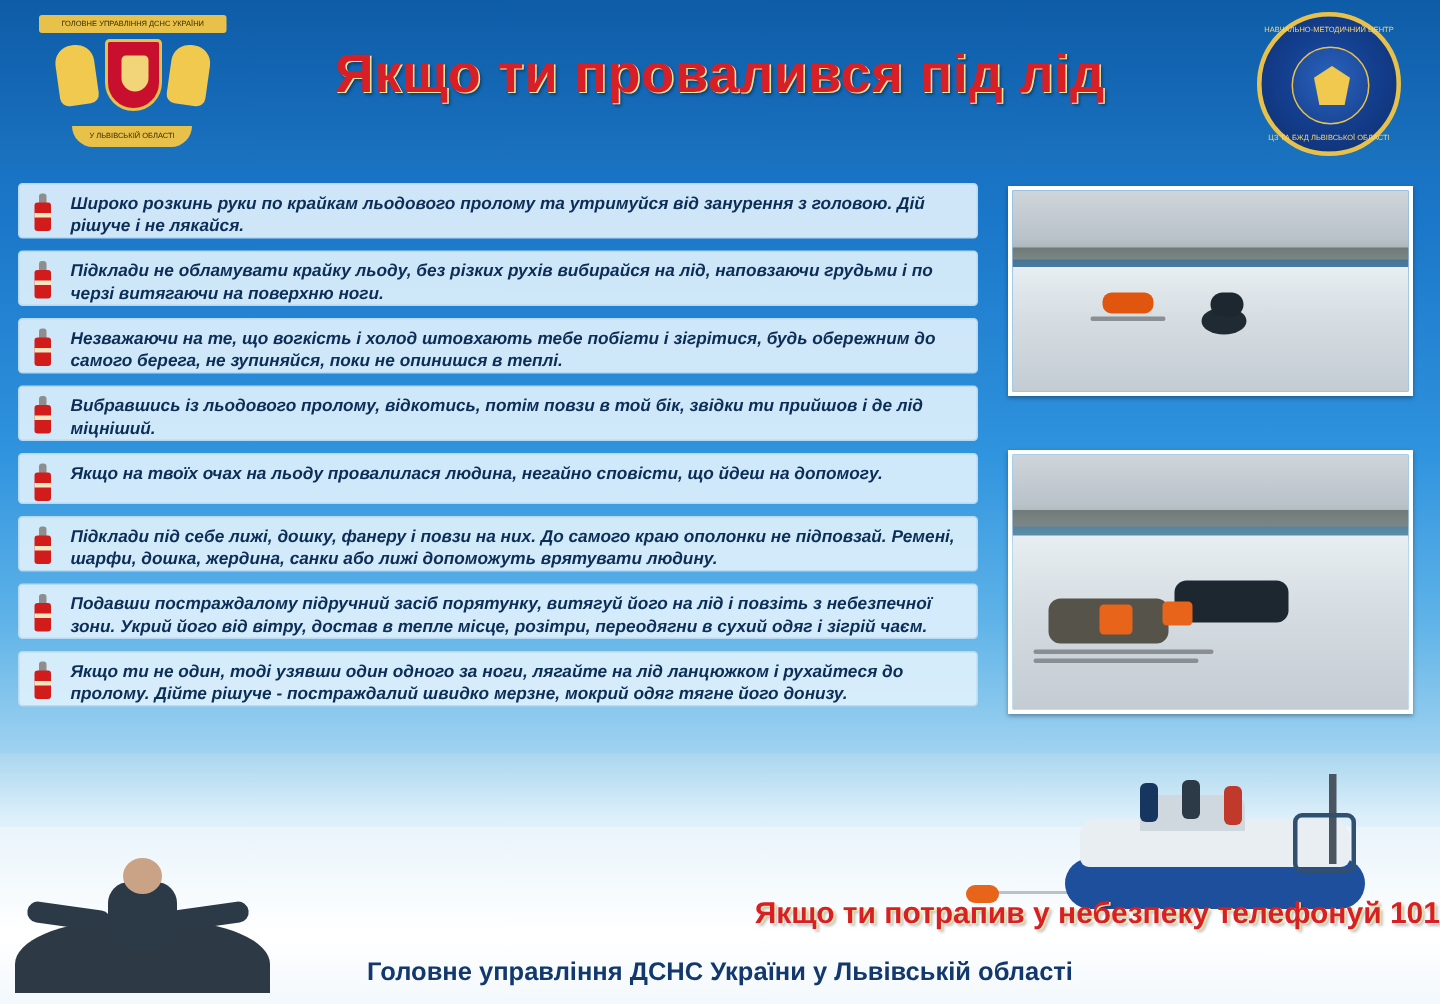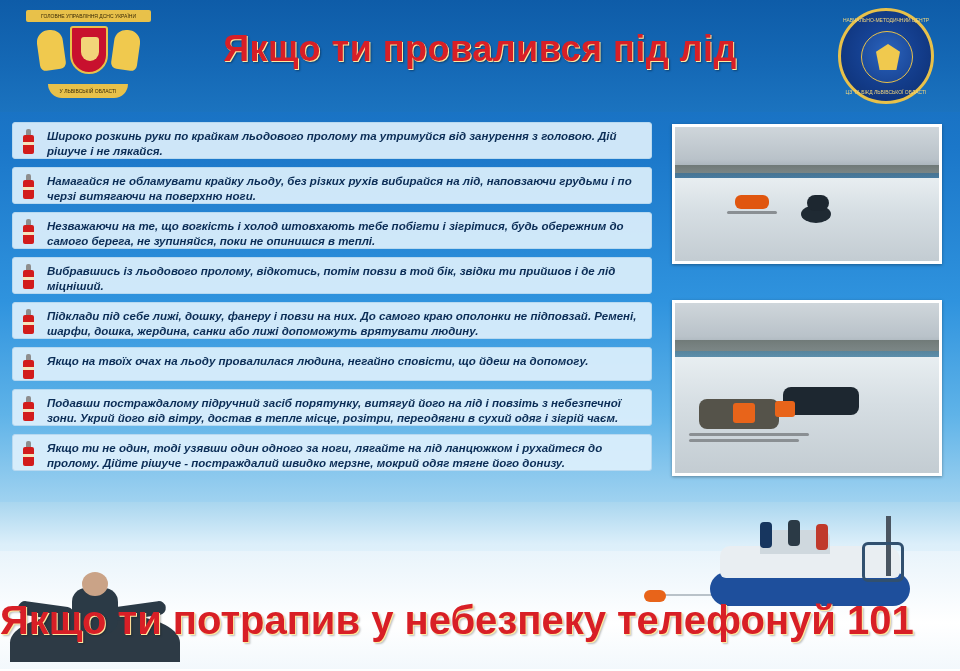--- a/index.html
+++ b/index.html
@@ -289,22 +289,22 @@
     background: #e8641a; border-radius: 6px;
   }
   .rope {
     position: absolute; left: 50px; top: 78px; width: 62px; height: 2px;
     background: #b9c2c9;
   }
 
   .bottom-title {
     position: absolute;
     left: 0; top: 96px; width: 960px;
-    text-align: left;
-    font-size: 40px; font-weight: bold;
+    text-align: right;
+    font-size: 20px; font-weight: bold;
     color: #d81f26;
     text-shadow: 1px 1px 0 #ffe9a0, 2px 2px 2px rgba(0,0,0,0.25);
   }
   .bottom-sub {
     position: absolute;
     left: 0; top: 136px; width: 960px;
     text-align: center;
     font-size: 17px; font-weight: bold;
     color: #12386d;
   }
@@ -347,21 +347,21 @@
         </span>
         <span class="text">Широко розкинь руки по крайкам льодового пролому та утримуйся від занурення з головою. Дій рішуче і не лякайся.</span>
       </div>
 
       <div class="tip">
         <span class="flame-icon">
           <span class="cap"></span>
             <span class="body"></span>
             <span class="band"></span>
         </span>
-        <span class="text">Намагайся не обламувати крайку льоду, без різких рухів вибирайся на лід, наповзаючи грудьми і по черзі витягаючи на поверхню ноги.</span>
+        <span class="text">Підклади не обламувати крайку льоду, без різких рухів вибирайся на лід, наповзаючи грудьми і по черзі витягаючи на поверхню ноги.</span>
       </div>
 
       <div class="tip">
         <span class="flame-icon">
           <span class="cap"></span>
             <span class="body"></span>
             <span class="band"></span>
         </span>
         <span class="text">Незважаючи на те, що вогкість і холод штовхають тебе побігти і зігрітися, будь обережним до самого берега, не зупиняйся, поки не опинишся в теплі.</span>
       </div>
@@ -374,30 +374,30 @@
         </span>
         <span class="text">Вибравшись із льодового пролому, відкотись, потім повзи в той бік, звідки ти прийшов і де лід міцніший.</span>
       </div>
 
       <div class="tip">
         <span class="flame-icon">
           <span class="cap"></span>
             <span class="body"></span>
             <span class="band"></span>
         </span>
+        <span class="text">Якщо на твоїх очах на льоду провалилася людина, негайно сповісти, що йдеш на допомогу.</span>
+      </div>
+
+      <div class="tip">
+        <span class="flame-icon">
+          <span class="cap"></span>
+            <span class="body"></span>
+            <span class="band"></span>
+        </span>
         <span class="text">Підклади під себе лижі, дошку, фанеру і повзи на них. До самого краю ополонки не підповзай. Ремені, шарфи, дошка, жердина, санки або лижі допоможуть врятувати людину.</span>
-      </div>
-
-      <div class="tip">
-        <span class="flame-icon">
-          <span class="cap"></span>
-            <span class="body"></span>
-            <span class="band"></span>
-        </span>
-        <span class="text">Якщо на твоїх очах на льоду провалилася людина, негайно сповісти, що йдеш на допомогу.</span>
       </div>
 
       <div class="tip">
         <span class="flame-icon">
           <span class="cap"></span>
             <span class="body"></span>
             <span class="band"></span>
         </span>
         <span class="text">Подавши постраждалому підручний засіб порятунку, витягуй його на лід і повзіть з небезпечної зони. Укрий його від вітру, достав в тепле місце, розітри, переодягни в сухий одяг і зігрій чаєм.</span>
       </div>
@@ -459,15 +459,16 @@
       <div class="hc-hull"></div>
       <div class="hc-cab"></div>
       <div class="hc-mast"></div>
       <div class="hc-fan"></div>
       <div class="hc-person" style="left:150px; top:6px; background:#17365f;"></div>
       <div class="hc-person" style="left:178px; top:4px; background:#2b3a46;"></div>
       <div class="hc-person" style="left:206px; top:8px; background:#c0392b;"></div>
     </div>
 
     <div class="bottom-title">Якщо ти потрапив у небезпеку телефонуй 101</div>
+    <div class="bottom-sub">Головне управління ДСНС України у Львівській області</div>
   </div>
 
 </div>
 
 </body></html>

